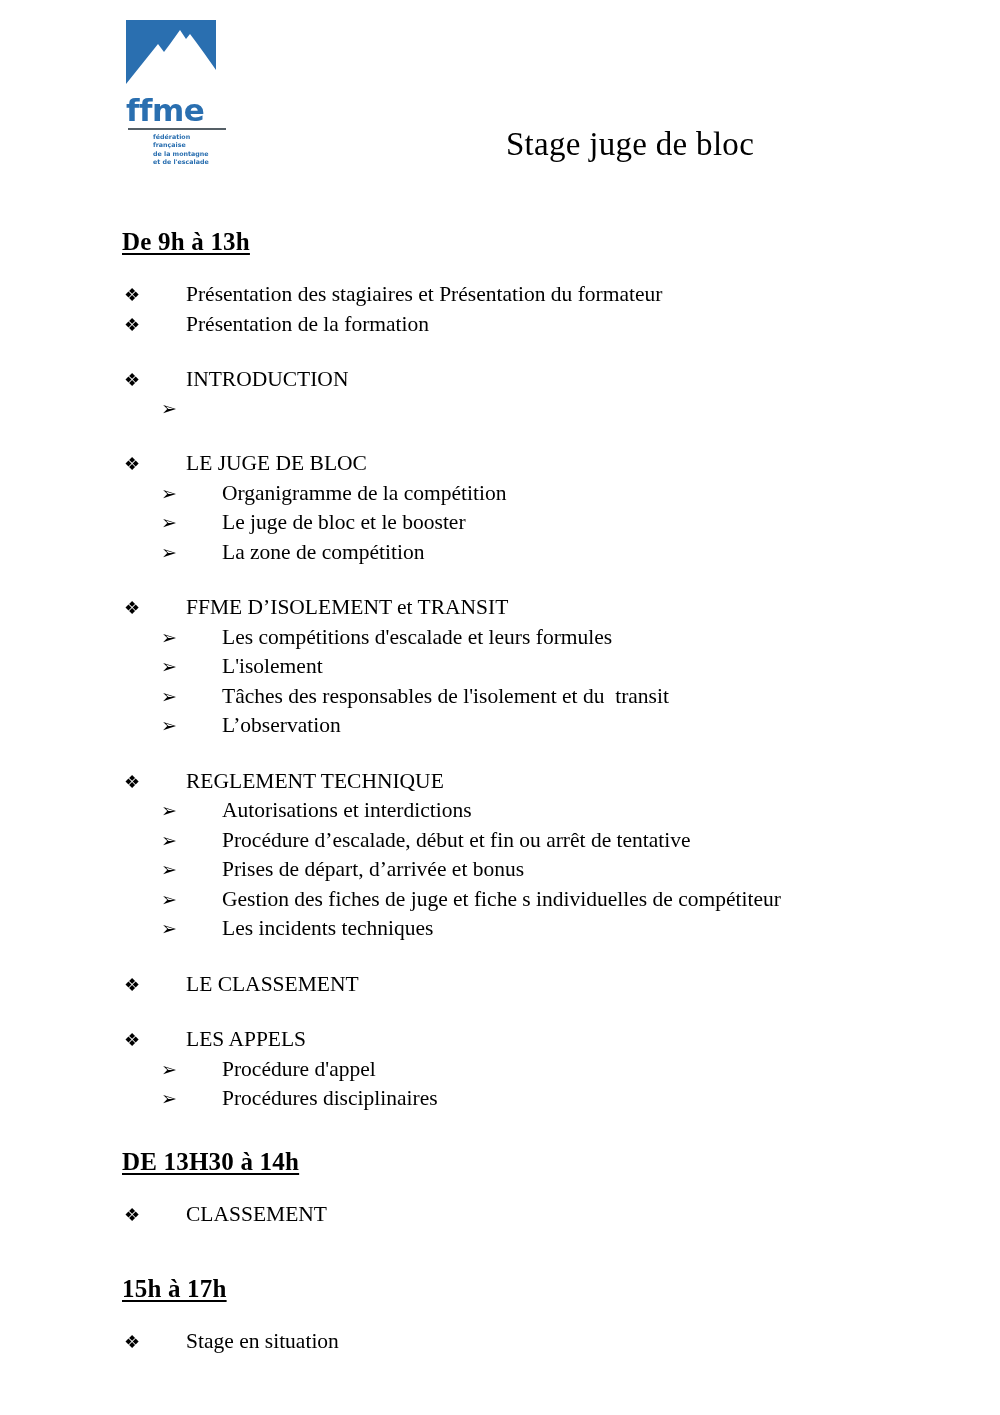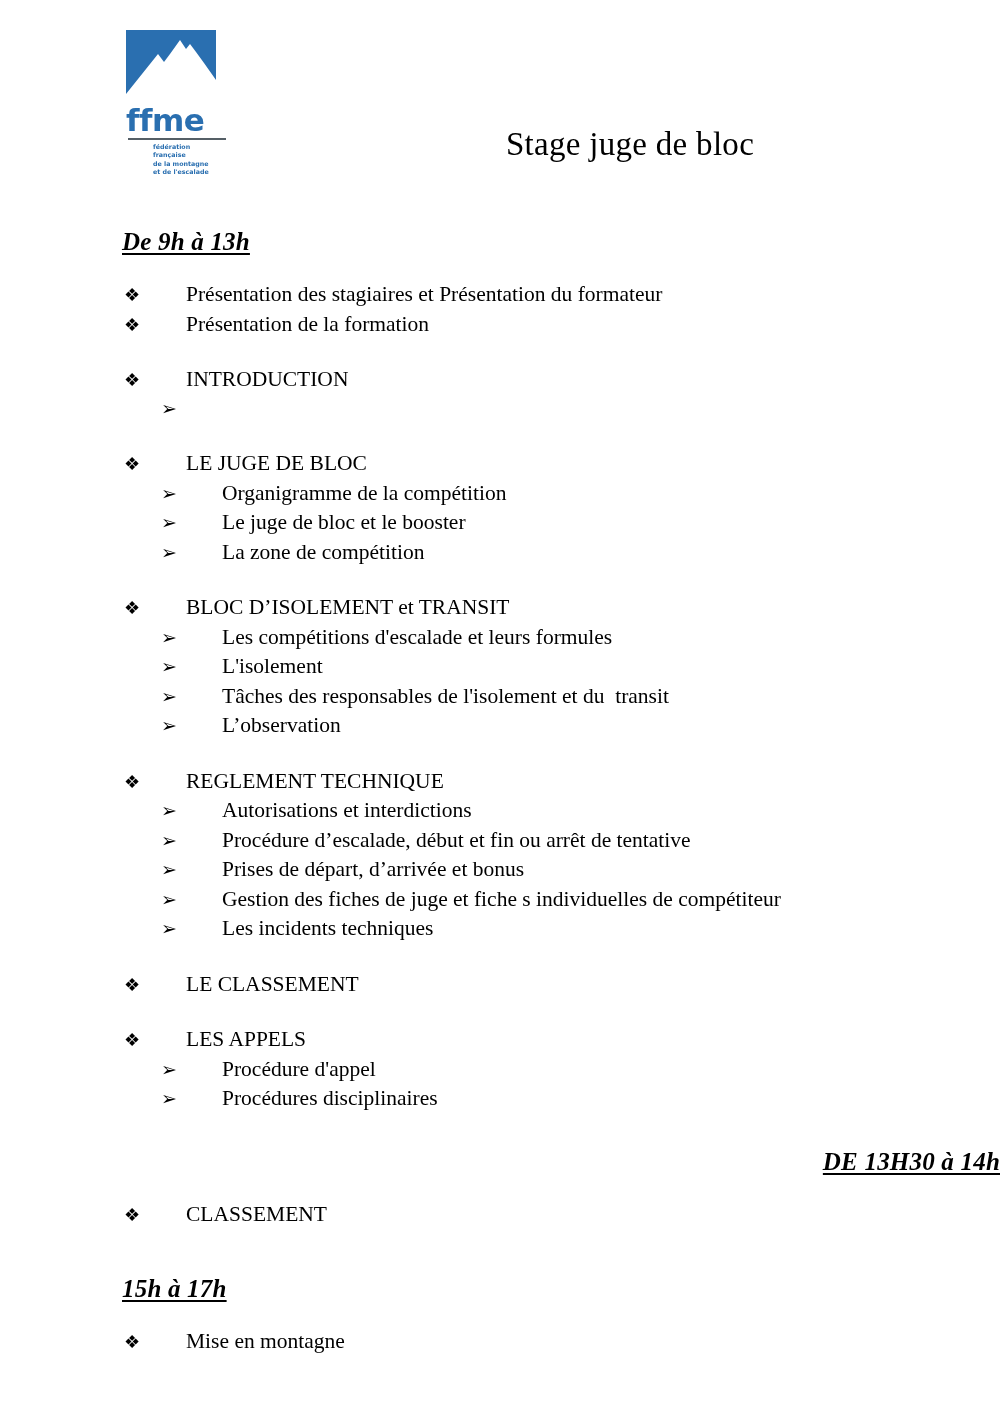--- a/index.html
+++ b/index.html
@@ -23,21 +23,21 @@
   }
 
   
   .header {
     position: relative;
     height: 200px;
   }
   .logo-block {
     position: absolute;
     left: 126px;
-    top: 30px;
+    top: 20px;
     width: 100px;
   }
   .logo-mark {
     display: block;
     width: 90px;
     height: 72px;
   }
   .logo-word {
     display: block;
     margin-top: 3px;
@@ -78,24 +78,23 @@
     position: relative;
     padding: 0 0 0 0;
   }
   .heading {
     margin-left: 122px;
     font-size: 25px;
     font-weight: bold;
     text-decoration: underline;
     text-underline-offset: 3px;
     letter-spacing: 0.2px;
-    font-style: italic;
   }
   .h-9h  { margin-top: 28px; }
-  .h-13h { margin-top: 34px; text-align: right; }
+  .h-13h { margin-top: 34px; }
   .h-15h { margin-top: 46px; }
 
   ul.lvl1 {
     list-style: none;
     margin: 0;
     padding: 0;
   }
   ul.lvl1 > li.grp {
     margin: 0;
     padding: 0;
@@ -191,21 +190,21 @@
           </div>
           <div class="row lv2">
             <span class="bullet2">➢</span>
             <span class="txt">La zone de compétition</span>
           </div>
         </li>
         <div class="gap-blk"></div>
         <li class="grp">
           <div class="row lv1">
             <span class="bullet1">❖</span>
-            <span class="txt">BLOC D’ISOLEMENT et TRANSIT</span>
+            <span class="txt">FFME D’ISOLEMENT et TRANSIT</span>
           </div>
           <div class="row lv2">
             <span class="bullet2">➢</span>
             <span class="txt">Les compétitions d'escalade et leurs formules</span>
           </div>
           <div class="row lv2">
             <span class="bullet2">➢</span>
             <span class="txt">L'isolement</span>
           </div>
           <div class="row lv2">
@@ -276,19 +275,19 @@
             <span class="txt">CLASSEMENT</span>
           </div>
         </li>
       </ul>
       <div class="heading h-15h">15h à 17h</div>
       <div class="gap-after-head"></div>
       <ul class="lvl1">
         <li class="grp">
           <div class="row lv1">
             <span class="bullet1">❖</span>
-            <span class="txt">Mise en montagne</span>
+            <span class="txt">Stage en situation</span>
           </div>
         </li>
       </ul>
     </div>
 
 </div>
 
 </body></html>

